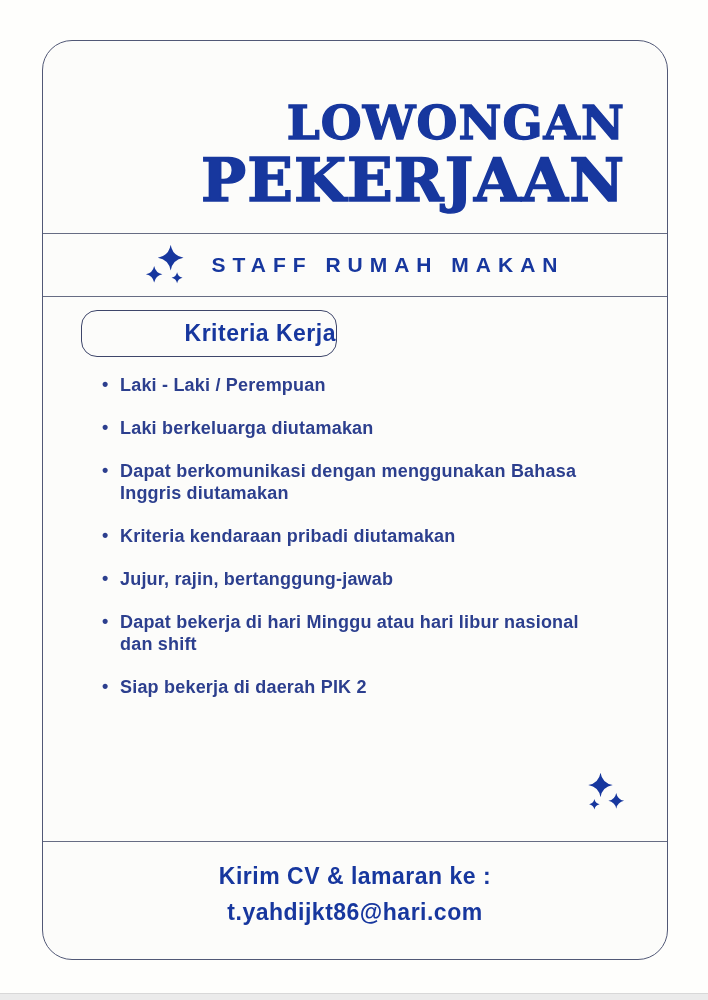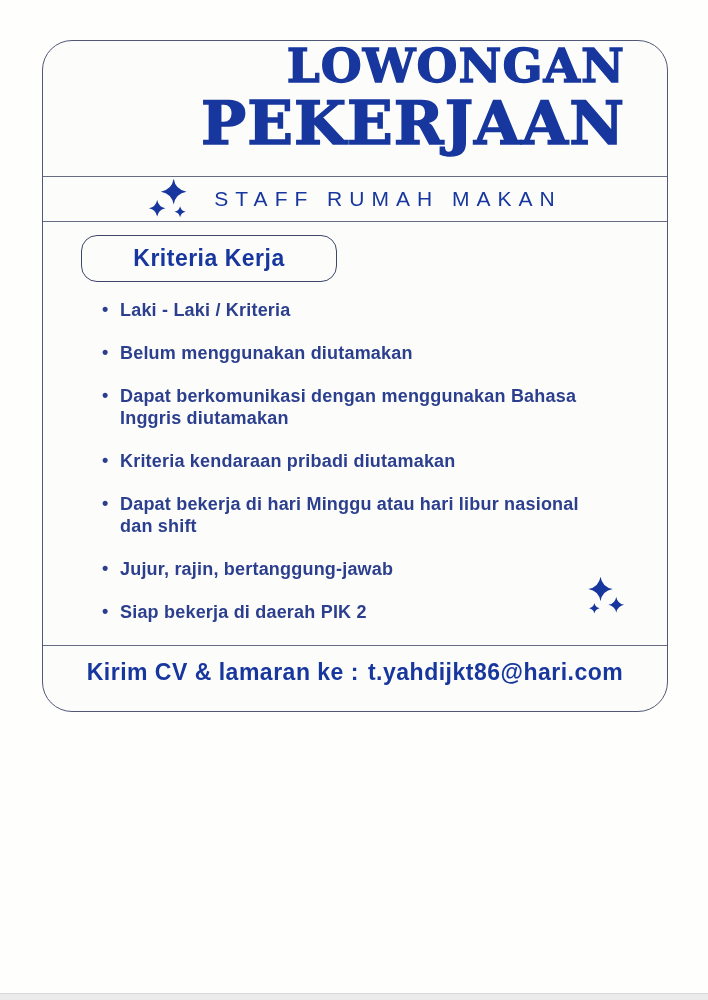--- a/index.html
+++ b/index.html
@@ -17,21 +17,21 @@
   }
   .bottom-strip {
     position: absolute; left: 0; bottom: 0;
     width: 100%; height: 7px;
     background: #ebebeb;
     border-top: 1px solid #d8d8d8;
   }
   .card {
     position: absolute;
     left: 42px; top: 40px;
-    width: 626px; height: 672px;
+    width: 626px; height: 920px;
     background: #fcfcfa;
     border: 1.5px solid #515876;
     border-radius: 30px;
     display: flex;
     flex-direction: column;
     overflow: hidden;
   }
   .header {
     height: 192px;
     display: flex;
@@ -64,38 +64,38 @@
   }
   .subtitle-row {
     height: 62px;
     display: flex;
     align-items: center;
     justify-content: center;
     gap: 22px;
   }
   .subtitle-text {
     font-size: 21px;
-    font-weight: normal;
+    font-weight: bold;
     letter-spacing: 7px;
     color: #17379e;
   }
   .sparkle { width: 44px; height: 44px; flex: 0 0 auto; }
   .sparkle path { fill: #17379e; }
   .content {
     flex: 1;
     position: relative;
     padding: 13px 40px 0 38px;
   }
   .pill {
     width: 256px; height: 47px;
     border: 1.5px solid #3e466a;
     border-radius: 16px;
     display: flex;
     align-items: center;
-    justify-content: center;
+    justify-content: flex-end;
     margin-bottom: 15px;
   }
   .pill span {
     font-size: 23px;
     font-weight: bold;
     letter-spacing: 0.5px;
     color: #17379e;
   }
   .criteria-list {
     list-style: none;
@@ -121,21 +121,21 @@
   }
   .sparkle-bottom {
     position: absolute;
     right: 42px; bottom: 28px;
     width: 42px; height: 42px;
     transform: scaleX(-1);
   }
   .footer {
     height: 117px;
     display: flex;
-    flex-direction: row;
+    flex-direction: column;
     align-items: center;
     justify-content: center;
     gap: 9px;
     padding-bottom: 12px;
   }
   .footer-line {
     font-size: 23px;
     font-weight: bold;
     letter-spacing: 0.5px;
     color: #17379e;
@@ -163,26 +163,26 @@
       <span class="subtitle-text">STAFF RUMAH MAKAN</span>
     </div>
 
     <div class="divider"></div>
 
     <main class="content">
       <div class="pill">
         <span>Kriteria Kerja</span>
       </div>
       <ul class="criteria-list">
-        <li>Laki - Laki / Kriteria</li>
-        <li>Belum menggunakan diutamakan</li>
+        <li>Laki - Laki / Perempuan</li>
+        <li>Laki berkeluarga diutamakan</li>
         <li>Dapat berkomunikasi dengan menggunakan Bahasa Inggris diutamakan</li>
         <li>Kriteria kendaraan pribadi diutamakan</li>
+        <li>Jujur, rajin, bertanggung-jawab</li>
         <li>Dapat bekerja di hari Minggu atau hari libur nasional dan shift</li>
-        <li>Jujur, rajin, bertanggung-jawab</li>
         <li>Siap bekerja di daerah PIK 2</li>
       </ul>
       <svg class="sparkle sparkle-bottom" viewBox="0 0 48 48" xmlns="http://www.w3.org/2000/svg">
         <path d="M28 2 Q30 14 42 16 Q30 18 28 30 Q26 18 14 16 Q26 14 28 2 Z" fill="#17379e"></path>
         <path d="M10 25 Q11.5 32.5 19 34 Q11.5 35.5 10 43 Q8.5 35.5 1 34 Q8.5 32.5 10 25 Z" fill="#17379e"></path>
         <path d="M35 32 Q36 37 41 38 Q36 39 35 44 Q34 39 29 38 Q34 37 35 32 Z" fill="#17379e"></path>
       </svg>
     </main>
 
     <div class="divider"></div>

